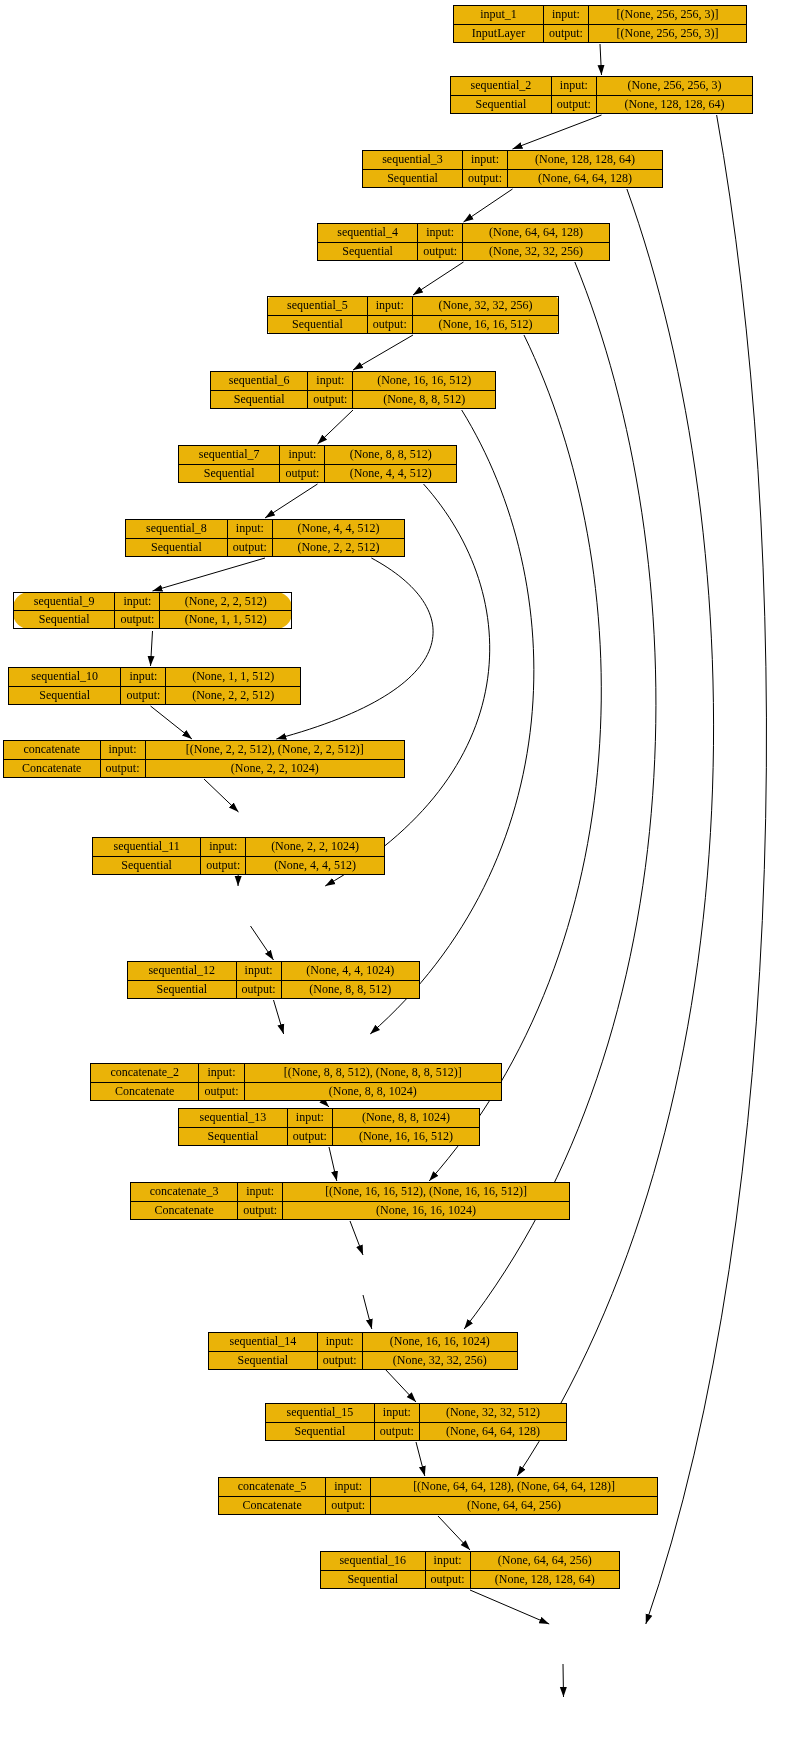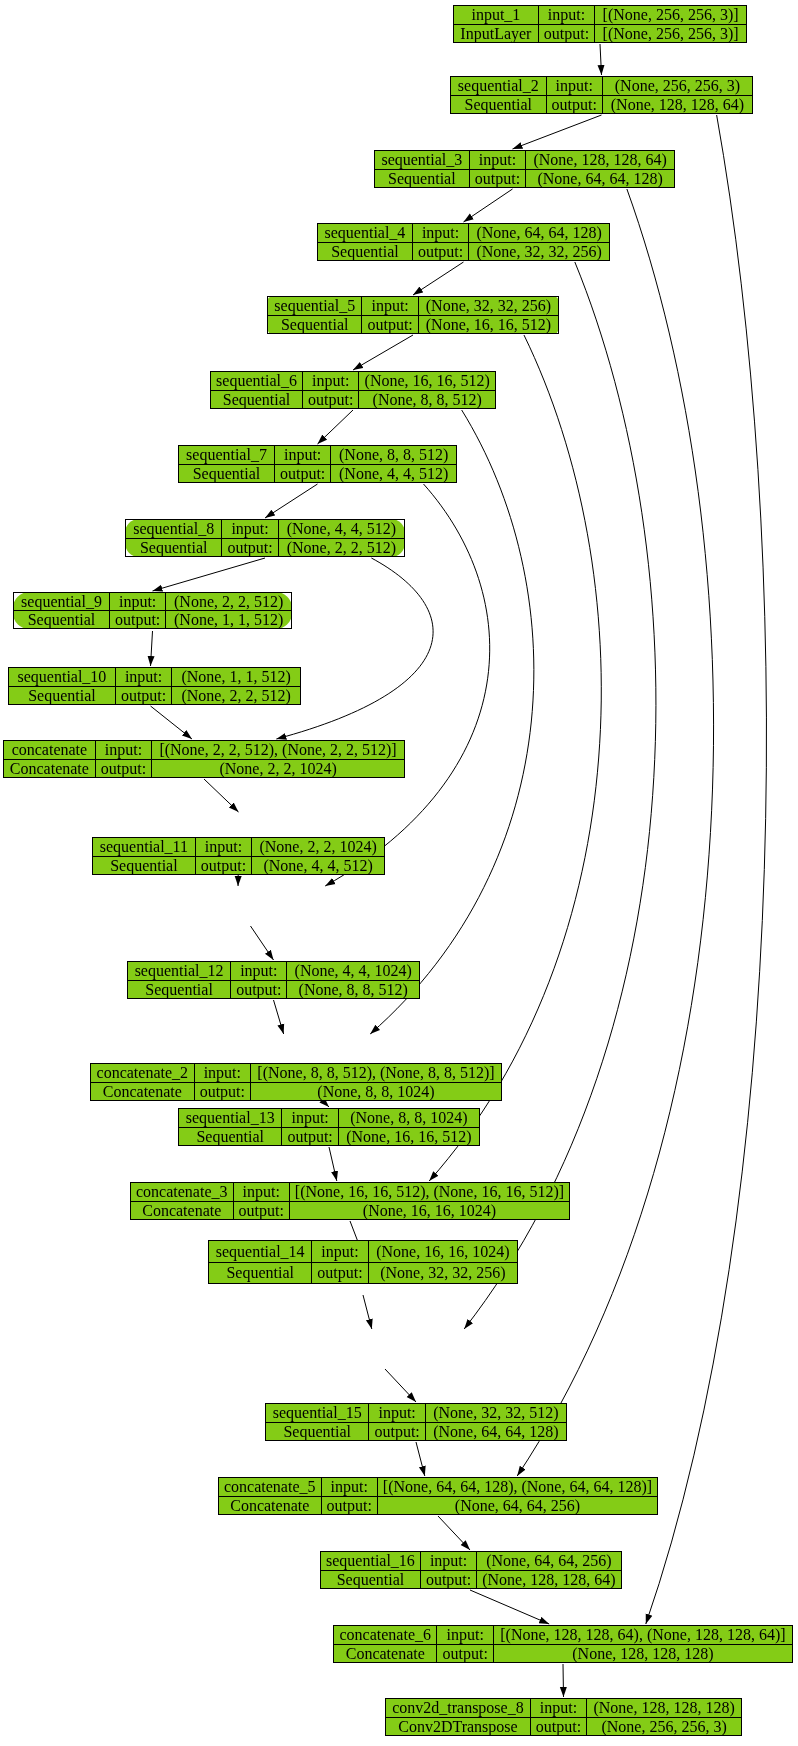--- a/index.html
+++ b/index.html
@@ -12,24 +12,24 @@
     overflow: hidden;
   }
   .edge-layer {
     position: absolute;
     left: 0; top: 0;
     width: 798px; height: 1746px;
   }
   table.node {
     position: absolute;
     border-collapse: collapse;
-    background: #84cc16;
+    background: #eab308;
     color: #000000;
     font-family: "Liberation Serif", serif;
-    font-size: 16px;
+    font-size: 12px;
   }
   table.node td {
     border: 1px solid #000000;
     text-align: center;
     vertical-align: middle;
     white-space: nowrap;
     padding: 0 5px;
     height: 17px;
     line-height: 17px;
   }
@@ -100,21 +100,21 @@
         <td class="c-io">input:</td>
         <td class="c-shape">(None, 256, 256, 3)</td>
       </tr>
       <tr>
         <td class="c-type">Sequential</td>
         <td class="c-io">output:</td>
         <td class="c-shape">(None, 128, 128, 64)</td>
       </tr>
     </tbody>
   </table>
-    <table class="node" style="left: 362px; top: 150px; width: 301px; height: 38px; margin-left: 12px;">
+    <table class="node" style="left: 362px; top: 150px; width: 301px; height: 38px;">
     <tbody>
       <tr>
         <td class="c-name">sequential_3</td>
         <td class="c-io">input:</td>
         <td class="c-shape">(None, 128, 128, 64)</td>
       </tr>
       <tr>
         <td class="c-type">Sequential</td>
         <td class="c-io">output:</td>
         <td class="c-shape">(None, 64, 64, 128)</td>
@@ -170,21 +170,21 @@
         <td class="c-io">input:</td>
         <td class="c-shape">(None, 8, 8, 512)</td>
       </tr>
       <tr>
         <td class="c-type">Sequential</td>
         <td class="c-io">output:</td>
         <td class="c-shape">(None, 4, 4, 512)</td>
       </tr>
     </tbody>
   </table>
-    <table class="node" style="left: 125px; top: 519px; width: 280px; height: 38px; border-radius: 14px;">
+    <table class="node" style="left: 125px; top: 519px; width: 280px; height: 38px;">
     <tbody>
       <tr>
         <td class="c-name">sequential_8</td>
         <td class="c-io">input:</td>
         <td class="c-shape">(None, 4, 4, 512)</td>
       </tr>
       <tr>
         <td class="c-type">Sequential</td>
         <td class="c-io">output:</td>
         <td class="c-shape">(None, 2, 2, 512)</td>
@@ -296,21 +296,21 @@
         <td class="c-io">input:</td>
         <td class="c-shape">[(None, 16, 16, 512), (None, 16, 16, 512)]</td>
       </tr>
       <tr>
         <td class="c-type">Concatenate</td>
         <td class="c-io">output:</td>
         <td class="c-shape">(None, 16, 16, 1024)</td>
       </tr>
     </tbody>
   </table>
-    <table class="node" style="left: 208px; top: 1240px; width: 310px; height: 44px;">
+    <table class="node" style="left: 208px; top: 1332px; width: 310px; height: 38px;">
     <tbody>
       <tr>
         <td class="c-name">sequential_14</td>
         <td class="c-io">input:</td>
         <td class="c-shape">(None, 16, 16, 1024)</td>
       </tr>
       <tr>
         <td class="c-type">Sequential</td>
         <td class="c-io">output:</td>
         <td class="c-shape">(None, 32, 32, 256)</td>
@@ -349,44 +349,16 @@
     <tbody>
       <tr>
         <td class="c-name">sequential_16</td>
         <td class="c-io">input:</td>
         <td class="c-shape">(None, 64, 64, 256)</td>
       </tr>
       <tr>
         <td class="c-type">Sequential</td>
         <td class="c-io">output:</td>
         <td class="c-shape">(None, 128, 128, 64)</td>
-      </tr>
-    </tbody>
-  </table>
-    <table class="node" style="left: 333px; top: 1625px; width: 460px; height: 38px;">
-    <tbody>
-      <tr>
-        <td class="c-name">concatenate_6</td>
-        <td class="c-io">input:</td>
-        <td class="c-shape">[(None, 128, 128, 64), (None, 128, 128, 64)]</td>
-      </tr>
-      <tr>
-        <td class="c-type">Concatenate</td>
-        <td class="c-io">output:</td>
-        <td class="c-shape">(None, 128, 128, 128)</td>
-      </tr>
-    </tbody>
-  </table>
-    <table class="node" style="left: 385px; top: 1698px; width: 357px; height: 38px;">
-    <tbody>
-      <tr>
-        <td class="c-name">conv2d_transpose_8</td>
-        <td class="c-io">input:</td>
-        <td class="c-shape">(None, 128, 128, 128)</td>
-      </tr>
-      <tr>
-        <td class="c-type">Conv2DTranspose</td>
-        <td class="c-io">output:</td>
-        <td class="c-shape">(None, 256, 256, 3)</td>
       </tr>
     </tbody>
   </table>
   </div>
 
 </body></html>

